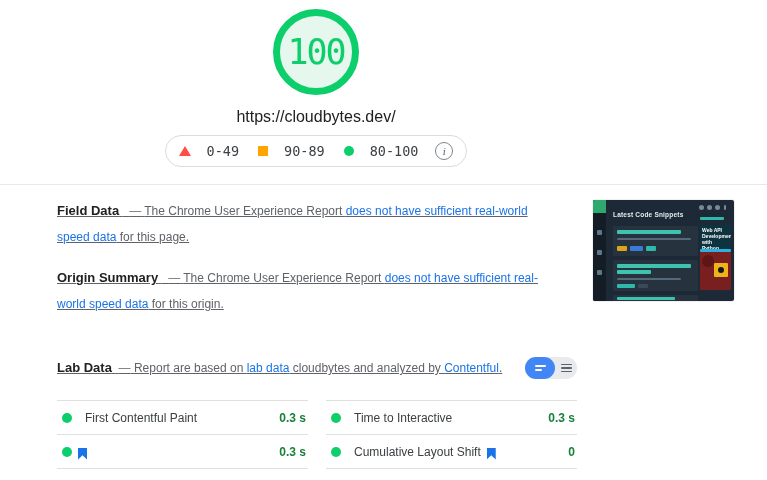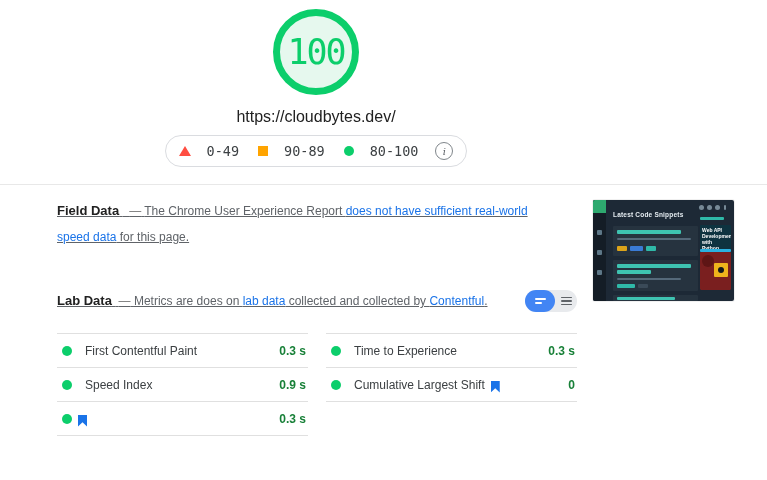--- a/index.html
+++ b/index.html
@@ -99,26 +99,31 @@
   <div class="hr"></div>
 
   <div class="content">
 
     <div class="block">
       <b>Field Data</b>
       <span class="sep">&nbsp;&nbsp;</span><span class="sep">—</span>
       <span>The Chrome User Experience Report </span><span class="link">does not have sufficient real-world speed data</span><span> for this page.</span>
     </div>
 
+    <div class="block block-origin">
+      <b>Origin Summary</b>
+      <span class="sep">&nbsp;&nbsp;</span><span class="sep">—</span>
+      <span>The Chrome User Experience Report </span><span class="link">does not have sufficient real-world speed data</span><span> for this origin.</span>
+    </div>
 
     <div class="lab-row">
       <div class="block" style="width:auto">
         <b>Lab Data</b>
         <span class="sep">&nbsp;</span><span class="sep">—</span>
-        <span>Metrics are does on </span><span class="link">lab data</span><span> collected and collected by </span><span class="link">Contentful</span><span>.</span>
+        <span>Report are based on </span><span class="link">lab data</span><span> cloudbytes and analyzed by </span><span class="link">Contentful</span><span>.</span>
       </div>
       <div class="toggle">
         <div class="toggle-left">
           <i style="width:11px"></i>
           <i style="width:7px;margin-right:4px"></i>
         </div>
         <div class="toggle-right">
           <i></i>
           <i></i>
           <i></i>
@@ -128,38 +133,33 @@
 
     <div class="mtable">
       <div class="mcol">
         <div class="mrow">
           <span class="dot"></span>
           <span class="mlabel">First Contentful Paint</span>
           <span class="mval">0.3 s</span>
         </div>
         <div class="mrow">
           <span class="dot"></span>
-          <span class="mlabel">Speed Index</span>
-          <span class="mval">0.9 s</span>
-        </div>
-        <div class="mrow">
-          <span class="dot"></span>
           <span class="bookmark"></span>
           <span class="mval">0.3 s</span>
         </div>
       </div>
       <div class="mcol">
         <div class="mrow">
           <span class="dot"></span>
-          <span class="mlabel">Time to Experience</span>
+          <span class="mlabel">Time to Interactive</span>
           <span class="mval">0.3 s</span>
         </div>
         <div class="mrow">
           <span class="dot"></span>
-          <span class="mlabel">Cumulative Largest Shift</span>
+          <span class="mlabel">Cumulative Layout Shift</span>
           <span class="bookmark"></span>
           <span class="mval">0</span>
         </div>
       </div>
     </div>
   </div>
 
   <div class="thumb">
     <div class="t-sidebar"></div>
     <div class="t-logo"></div>

